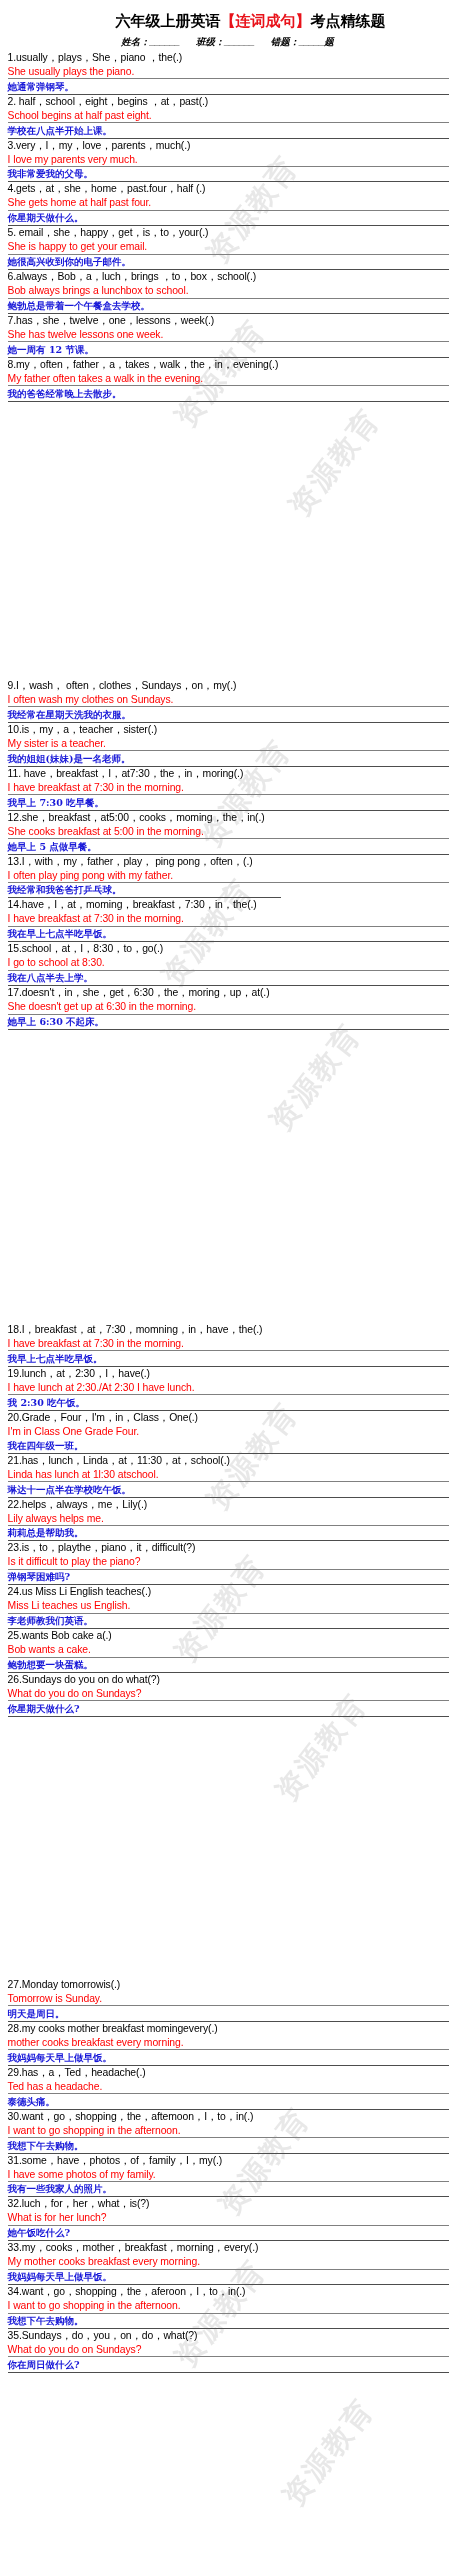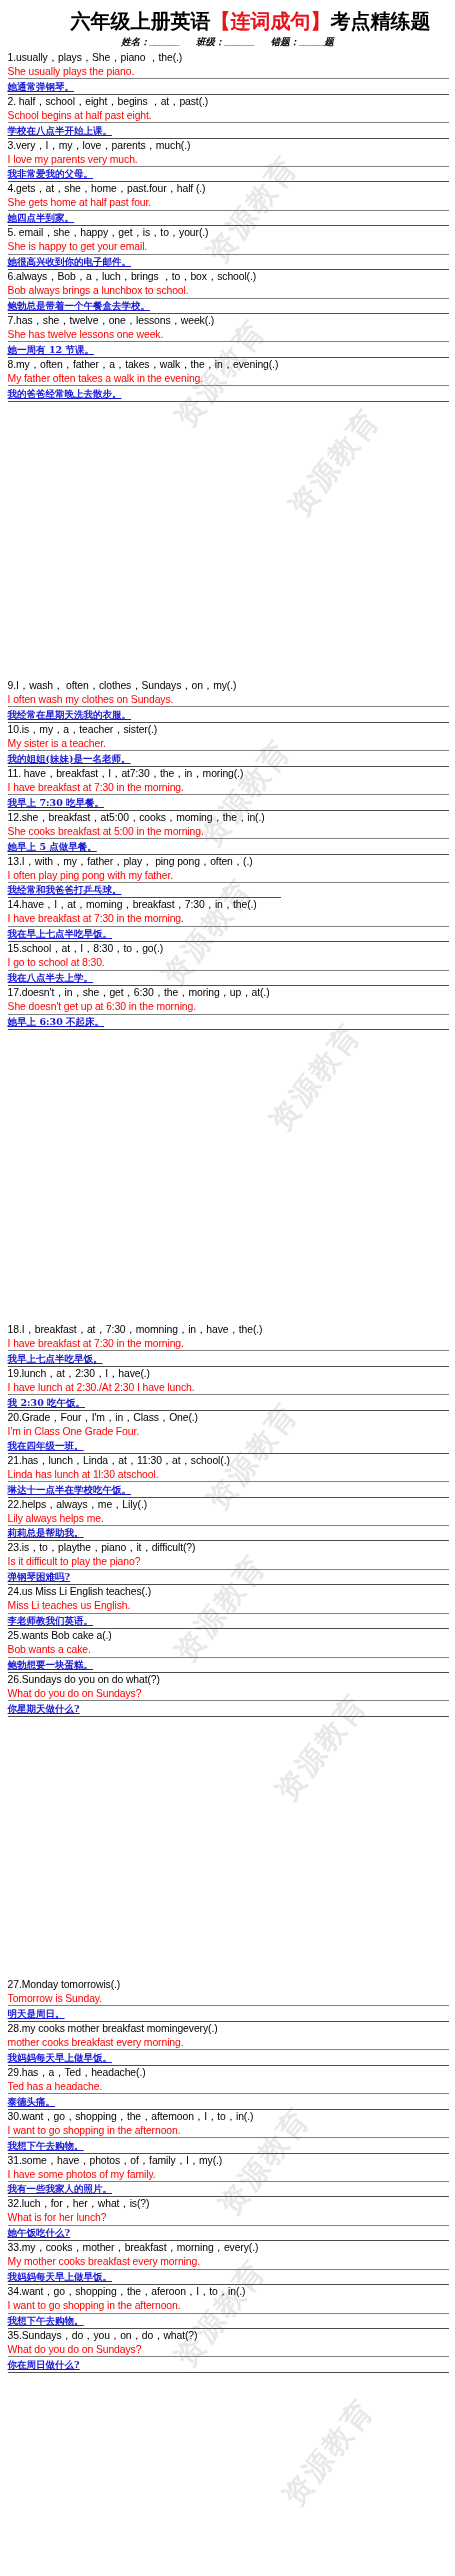--- a/index.html
+++ b/index.html
@@ -48,21 +48,21 @@
     transform:rotate(-52deg);
     transform-origin:center center;
   }
 
   
   .hdr{ position:relative; z-index:2; }
   .title{
     text-align:center;
     font-family:"DejaVu Serif", serif;
     font-weight:bold;
-    font-size:20px;
+    font-size:15px;
     line-height:25px;
     color:#000;
     white-space:nowrap;
     padding-top:8.9px;
     padding-left:46px;
   }
   .title .hl{ color:#e8121a; }
 
   .meta{
     display:flex;
@@ -106,21 +106,20 @@
   .a-zh{
     font-family:"DejaVu Serif", serif;
     font-weight:bold;
     font-size:9.5px;
     line-height:14px;
     color:#1818d8;
     white-space:nowrap;
     border-bottom:0.9px solid #4d4d4d;
     width:100%;
     padding-top:0.6px;
-    text-decoration:underline;
   }
   .a-zh.short-rule{ width:62%; }
   .a-en.no-rule{ border-bottom:none; }
 </style>
 </head>
 <body>
 
 <div class="doc">
 
   <div class="page" id="page-1" style="height:608px;">
@@ -151,21 +150,21 @@
           <div class="a-zh">学校在八点半开始上课。</div>
         </div>
       <div>
           <div class="q">3.very，I，my，love，parents，much(.)</div>
           <div class="a-en">I love my parents very much.</div>
           <div class="a-zh">我非常爱我的父母。</div>
         </div>
       <div>
           <div class="q">4.gets，at，she，home，past.four，half (.)</div>
           <div class="a-en">She gets home at half past four.</div>
-          <div class="a-zh">她四点半到家。</div>
+          <div class="a-zh">你星期天做什么。</div>
         </div>
       <div>
           <div class="q">5. email，she，happy，get，is，to，your(.)</div>
           <div class="a-en">She is happy to get your email.</div>
           <div class="a-zh">她很高兴收到你的电子邮件。</div>
         </div>
       <div>
           <div class="q">6.always，Bob，a，luch，brings ，to，box，school(.)</div>
           <div class="a-en">Bob always brings a lunchbox to school.</div>
           <div class="a-zh">鲍勃总是带着一个午餐盒去学校。</div>

